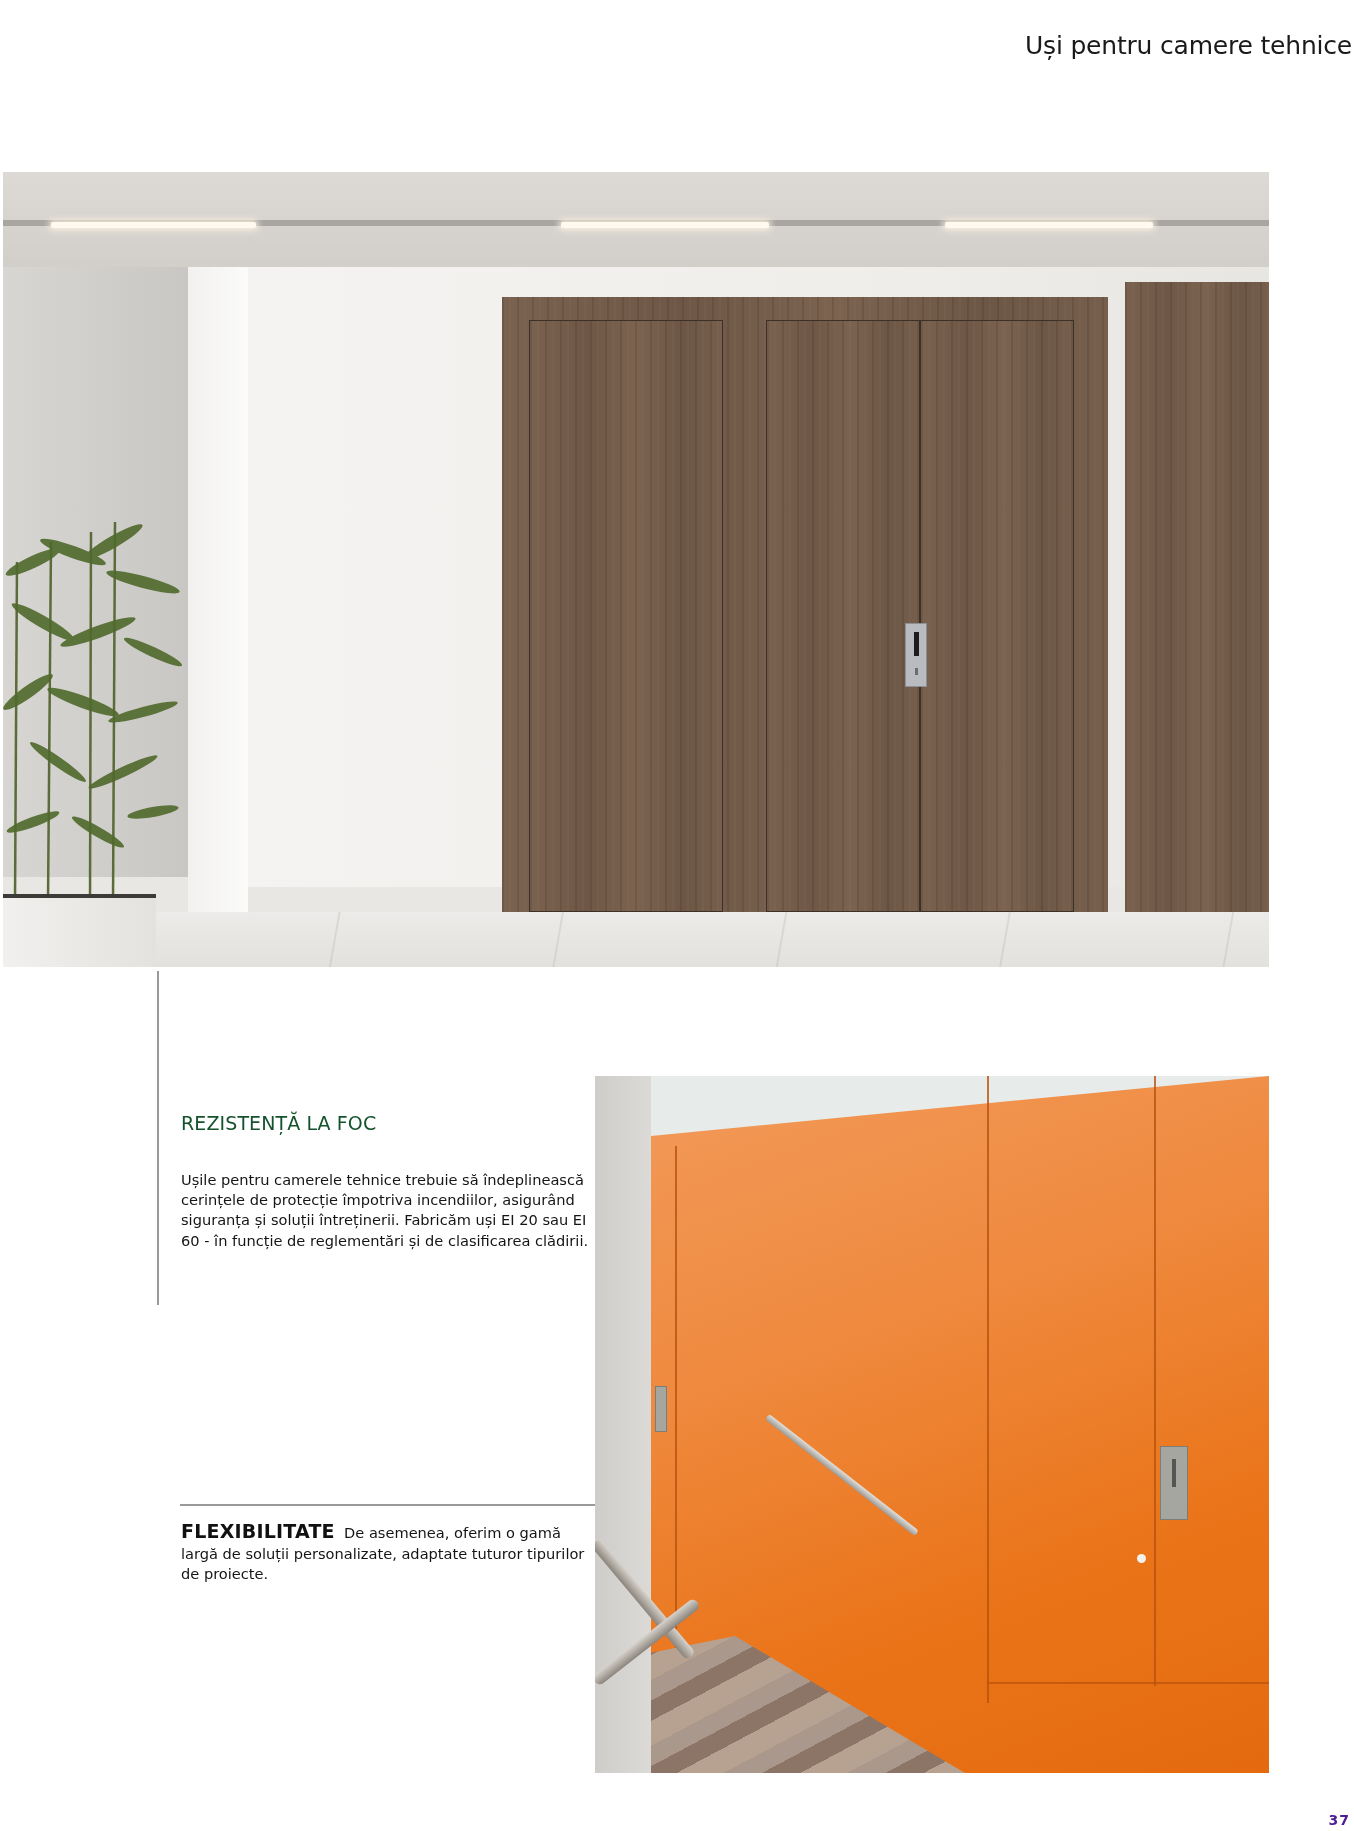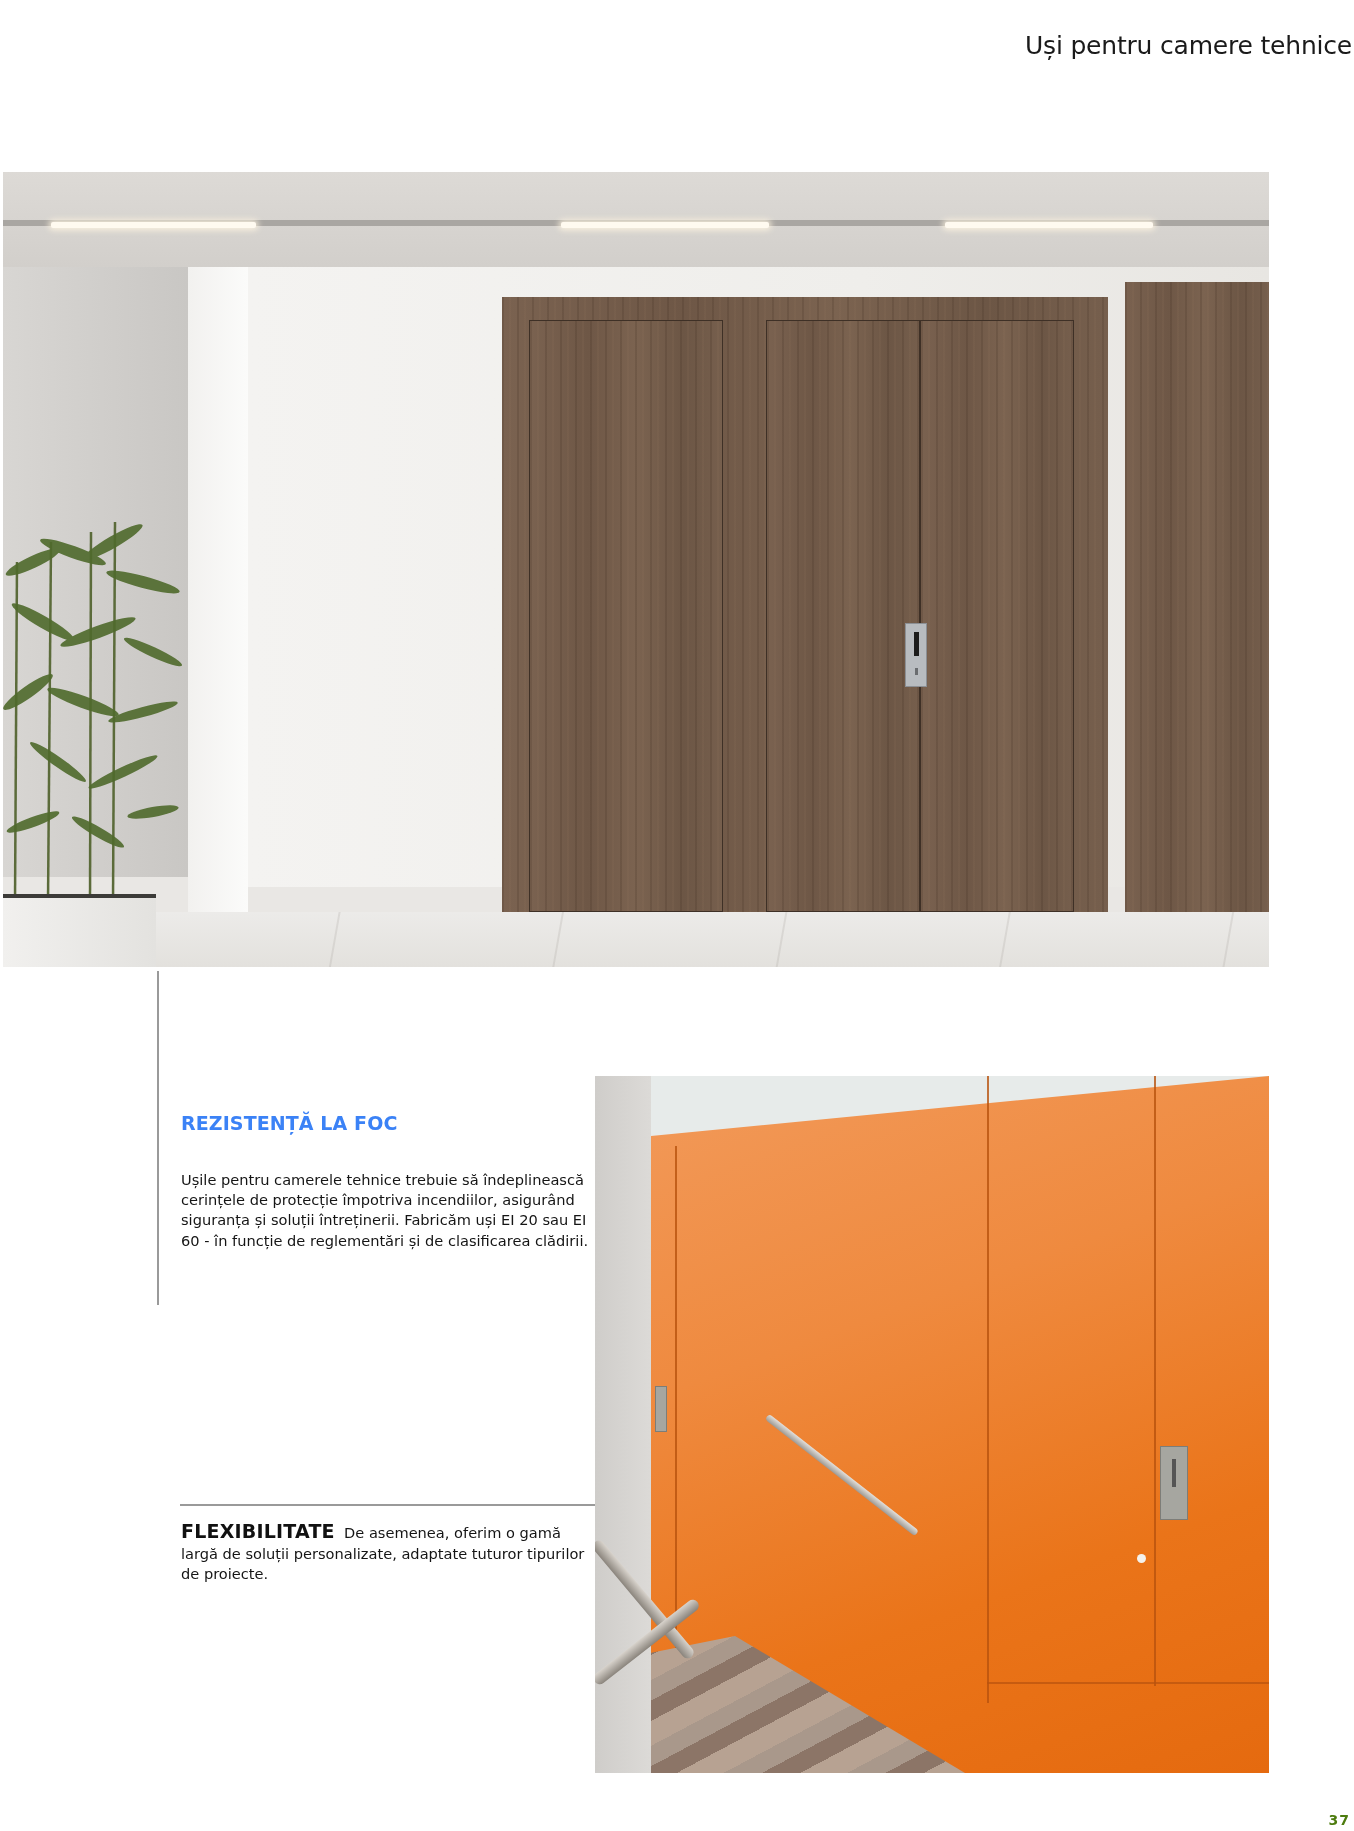--- a/index.html
+++ b/index.html
@@ -25,21 +25,21 @@
   .leaf-c{left:418px;width:154px;}
   .side-panel{position:absolute;left:1122px;top:110px;width:144px;height:630px;}
   .door-handle{position:absolute;left:902px;top:451px;width:22px;height:64px;background:#b8bcc0;border:1px solid #8c9095;box-sizing:border-box;}
   .door-handle .slot{position:absolute;left:8px;top:8px;width:5px;height:24px;background:#1c1c1c;}
   .door-handle .key{position:absolute;left:9px;top:44px;width:3px;height:7px;background:#6a6d70;}
   .planter{position:absolute;left:0;top:722px;width:153px;height:73px;background:linear-gradient(90deg,#f1f0ee,#e3e2df);border-top:4px solid #3c3b38;box-sizing:border-box;}
   .plant{position:absolute;left:0;top:350px;width:185px;height:380px;}
   
   .vrule{position:absolute;left:157px;top:971px;width:2px;height:334px;background:#9a9a9a;}
   
-  .heading1{position:absolute;left:181px;top:1112px;font-size:19px;font-weight:bold;letter-spacing:0.1px;color:#3b82f6;}
+  .heading1{position:absolute;left:181px;top:1112px;font-size:19px;font-weight:normal;letter-spacing:0.1px;color:#14532d;}
   .body1{position:absolute;left:181px;top:1170px;width:410px;font-size:14.6px;line-height:20.2px;color:#151515;}
   .body1 b{font-weight:normal;}
   
   .hrule{position:absolute;left:180px;top:1504px;width:415px;height:2px;background:#9a9a9a;}
   .heading2{font-size:19px;font-weight:bold;letter-spacing:0.2px;color:#111;}
   .body2{position:absolute;left:181px;top:1521px;width:410px;font-size:14.6px;line-height:20.5px;color:#151515;}
   
   .photo2{position:absolute;left:595px;top:1076px;width:674px;height:697px;overflow:hidden;background:#e8ecec;}
   .p2-column{position:absolute;left:0;top:0;width:56px;height:697px;background:linear-gradient(90deg,#cfcdca,#dcdad7);}
   .p2-sky{position:absolute;left:56px;top:0;width:618px;height:120px;background:#e7ebea;}
@@ -48,21 +48,21 @@
   .p2-hseam{position:absolute;height:2px;background:#b8520e;opacity:.7;}
   .p2-handle{position:absolute;left:565px;top:370px;width:28px;height:74px;background:#a6a6a0;border:1px solid #7d7d78;box-sizing:border-box;}
   .p2-handle .slot{position:absolute;left:11px;top:12px;width:4px;height:28px;background:#555;}
   .p2-lhandle{position:absolute;left:60px;top:310px;width:12px;height:46px;background:#a6a6a0;border:1px solid #7d7d78;box-sizing:border-box;}
   .p2-knob{position:absolute;left:542px;top:478px;width:9px;height:9px;border-radius:50%;background:#f4f1ec;}
   .p2-rail{position:absolute;left:172px;top:337px;width:190px;height:7px;background:linear-gradient(#e3e0db,#9e9a94);border-radius:4px;transform-origin:0 50%;transform:rotate(38deg);}
   .p2-rail2{position:absolute;left:0;top:460px;width:150px;height:12px;background:linear-gradient(#d8d3cc,#8a847c);border-radius:6px;transform-origin:0 50%;transform:rotate(50deg);}
   .p2-rail3{position:absolute;left:0;top:600px;width:130px;height:12px;background:linear-gradient(#d8d3cc,#8a847c);border-radius:6px;transform-origin:0 50%;transform:rotate(-38deg);}
   .p2-stairs{position:absolute;left:40px;top:560px;width:330px;height:140px;background:
       repeating-linear-gradient(-28deg,#b7a292 0 22px,#8c7567 22px 40px,#a9988b 40px 58px);clip-path:polygon(0 20px,100px 0,330px 137px,330px 140px,0 140px);}
-  .page-number{position:absolute;right:4px;top:1812px;font-size:14px;font-weight:bold;letter-spacing:1px;color:#4d7c0f;margin-left:36px;}
+  .page-number{position:absolute;right:4px;top:1812px;font-size:14px;font-weight:bold;letter-spacing:1px;color:#4c1d95;margin-left:36px;}
 </style>
 </head>
 <body>
 
 <div class="header-title">Uși pentru camere tehnice</div>
 
 <div class="photo1">
   <div class="p1-ceiling"></div>
   <div class="p1-track"></div>
   <div class="p1-light" style="left:48px;width:205px;"></div>

